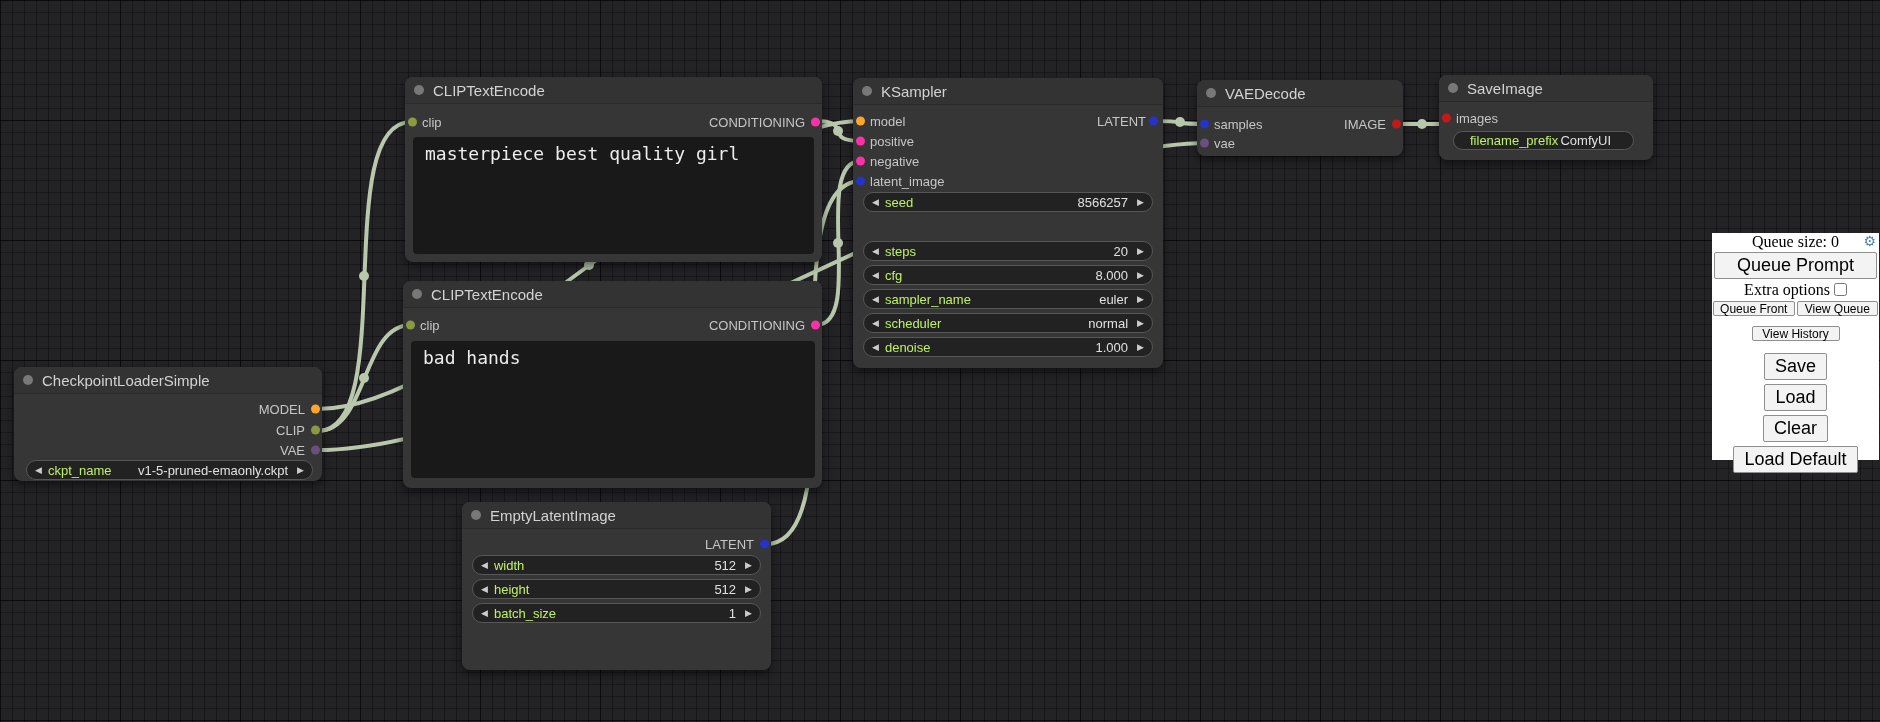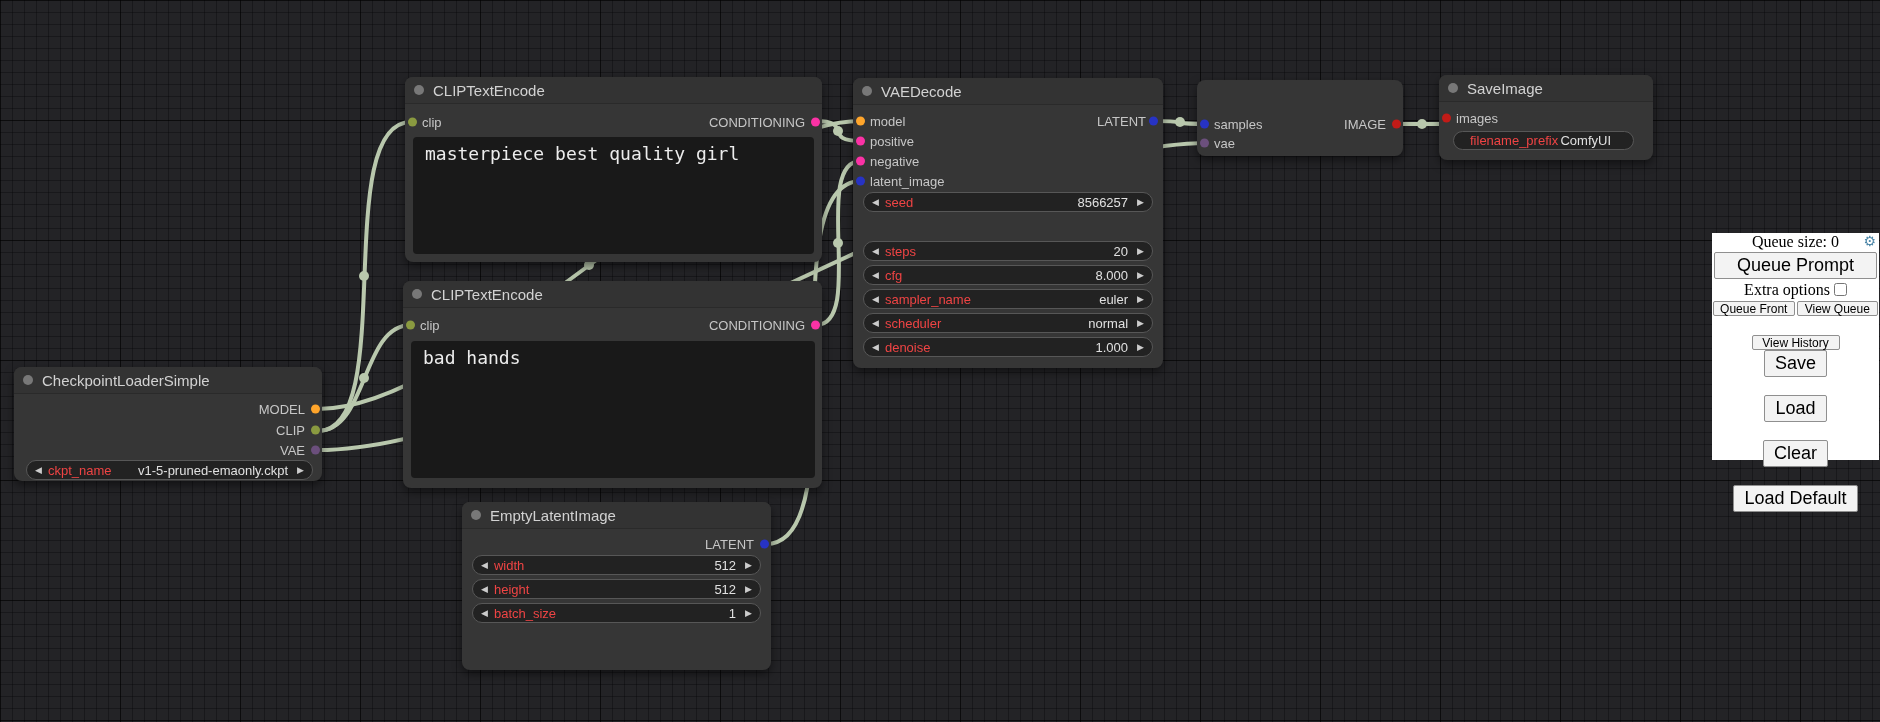--- a/index.html
+++ b/index.html
@@ -43,21 +43,21 @@
   .dot.conditioning{background:var(--slot-conditioning);}
   .dot.latent{background:var(--slot-latent);}
   .dot.image{background:var(--slot-image);}
 
   .widget{
     position:absolute;left:10px;right:10px;height:20px;box-sizing:border-box;
     background:#222222;border:1px solid #575757;border-radius:10px;
     display:flex;align-items:center;padding:0 8px;font-size:13px;white-space:nowrap;
   }
   .warrow{font-size:9px;color:#cccccc;line-height:1;}
-  .wlabel{color:#ef4444;margin-left:6px;}
+  .wlabel{color:#bef264;margin-left:6px;}
   .wlabel.noarrow{margin-left:8px;}
   .wspacer{flex:1;}
   .wvalue{color:#e0e0e0;margin-right:9px;}
   .wvalue.end{margin-right:14px;}
   .toggle-dot{width:13px;height:13px;border-radius:50%;background:var(--toggle-on);margin-right:-2px;}
   .textbox{
     position:absolute;background:#191919;border-radius:4px;color:#ececec;
     font-family:"DejaVu Sans Mono","Liberation Mono",monospace;font-size:18px;
     padding:6px 12px;box-sizing:border-box;white-space:pre-wrap;overflow:hidden;
   }
@@ -78,23 +78,23 @@
   .btn.big{font-size:18px;height:27px;line-height:23px;padding:0 10px;}
   .btn.small{font-size:12px;height:15px;line-height:12px;padding:0 4px;}
   .btn.full{width:163px;margin:2px auto 0 auto;}
   .extra-row{
     margin-top:2px;text-align:center;font-family:"Liberation Serif",serif;
     font-size:16px;height:17px;display:flex;align-items:center;justify-content:center;gap:4px;
   }
   .extra-row input{width:13px;height:13px;margin:0;}
   .pair-row{display:flex;gap:2px;margin:3px 1px 0 1px;}
   .pair-row .btn{flex:1;}
-  .center-row{display:flex;justify-content:center;margin-top:19px;}
+  .center-row{display:flex;justify-content:center;margin-top:10px;}
   .center-row .btn{width:88px;}
-  .stack{margin-top:0;display:flex;flex-direction:column;align-items:center;gap:18px;}
+  .stack{margin-top:12px;display:flex;flex-direction:column;align-items:center;gap:4px;}
 </style>
 </head>
 <body>
 
 <div class="stage">
 
   <svg class="wires" width="1880" height="722">
     <path d="M318,409 C472,409 707,121 861,121"></path>
     <path d="M318,431 C399,431 330,122 411,122"></path>
     <path d="M318,431 C368,431 361,325 411,325"></path>
@@ -169,21 +169,21 @@
     <div class="row out" style="top:34px">
       <span class="slabel">CONDITIONING</span>
       <span class="dot conditioning"></span>
     </div>
     <div class="textbox" style="left:8px;right:7px;top:60px;bottom:10px;">bad hands</div>
   </div>
 
   <div class="node" style="left:853px;top:78px;width:310px;height:290px;">
     <div class="ntitle">
       <span class="tdot"></span>
-      <span class="ttext">VAEDecode</span>
+      <span class="ttext">KSampler</span>
     </div>
     <div class="row in" style="top:33px">
       <span class="dot model"></span>
       <span class="slabel">model</span>
     </div>
     <div class="row out" style="top:33px">
       <span class="slabel">LATENT</span>
       <span class="dot latent" style="right:5px"></span>
     </div>
     <div class="row in" style="top:73px">
@@ -236,20 +236,24 @@
     <div class="widget" style="top:259px">
       <span class="warrow">◀</span>
       <span class="wlabel">denoise</span>
       <span class="wspacer"></span>
       <span class="wvalue">1.000</span>
       <span class="warrow">▶</span>
     </div>
   </div>
 
   <div class="node" style="left:1197px;top:80px;width:206px;height:76px;">
+    <div class="ntitle">
+      <span class="tdot"></span>
+      <span class="ttext">VAEDecode</span>
+    </div>
     <div class="row in" style="top:34px">
       <span class="dot latent"></span>
       <span class="slabel">samples</span>
     </div>
     <div class="row out" style="top:34px">
       <span class="slabel">IMAGE</span>
       <span class="dot image"></span>
     </div>
     <div class="row in" style="top:53px">
       <span class="dot vae"></span>

